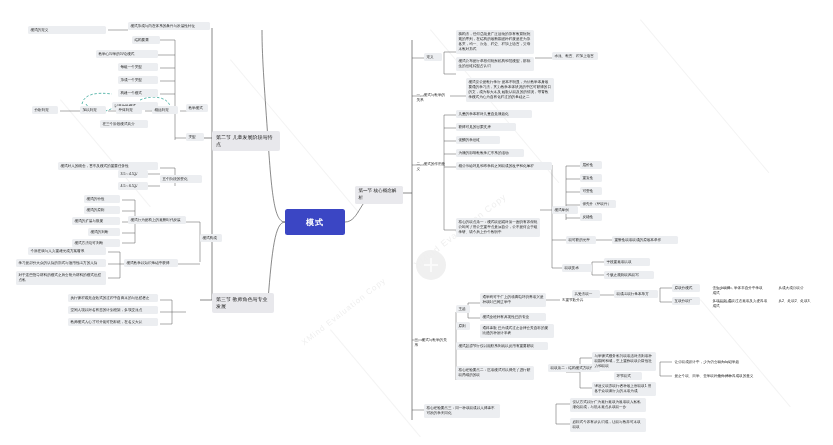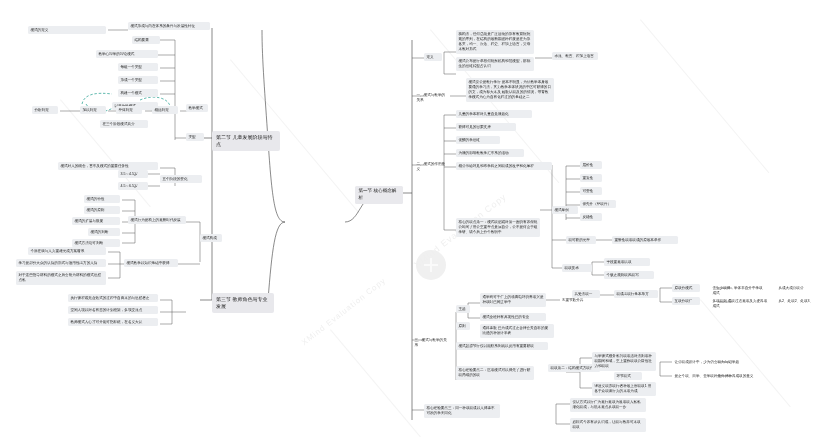--- a/index.html
+++ b/index.html
@@ -176,20 +176,21 @@
     </g>
 
     <g fill="none" stroke="#3aa89a" stroke-width="0.8" stroke-dasharray="2.5,1.8">
       <path d="M82,104 C84,94 96,92 112,94"></path>
       <path d="M86,104 C92,114 108,114 118,104"></path>
       <path d="M140,100 C154,94 168,98 170,106"></path>
       <path d="M140,104 C150,112 162,112 168,106"></path>
     </g>
   </svg>
 
+  <div class="central" style="left:285px;top:209px;width:60px;height:26px;">模式</div>
 
   <div class="node topsec" style="left:355px;top:186px;width:48px;">第一节 核心概念解析</div>
 
   <div class="node sec" style="left:212px;top:131px;width:68px;">第二节 儿童发展阶段与特点</div>
   <div class="node sec" style="left:212px;top:293px;width:62px;">第三节 教师角色与专业发展</div>
 
   <div class="node" style="left:128px;top:22px;width:82px;">模式形成与内在体系的条件与发展性特征</div>
   <div class="node" style="left:28px;top:26px;width:78px;">模式的定义</div>
 
   <div class="node" style="left:132px;top:36px;width:28px;">结构要素</div>

